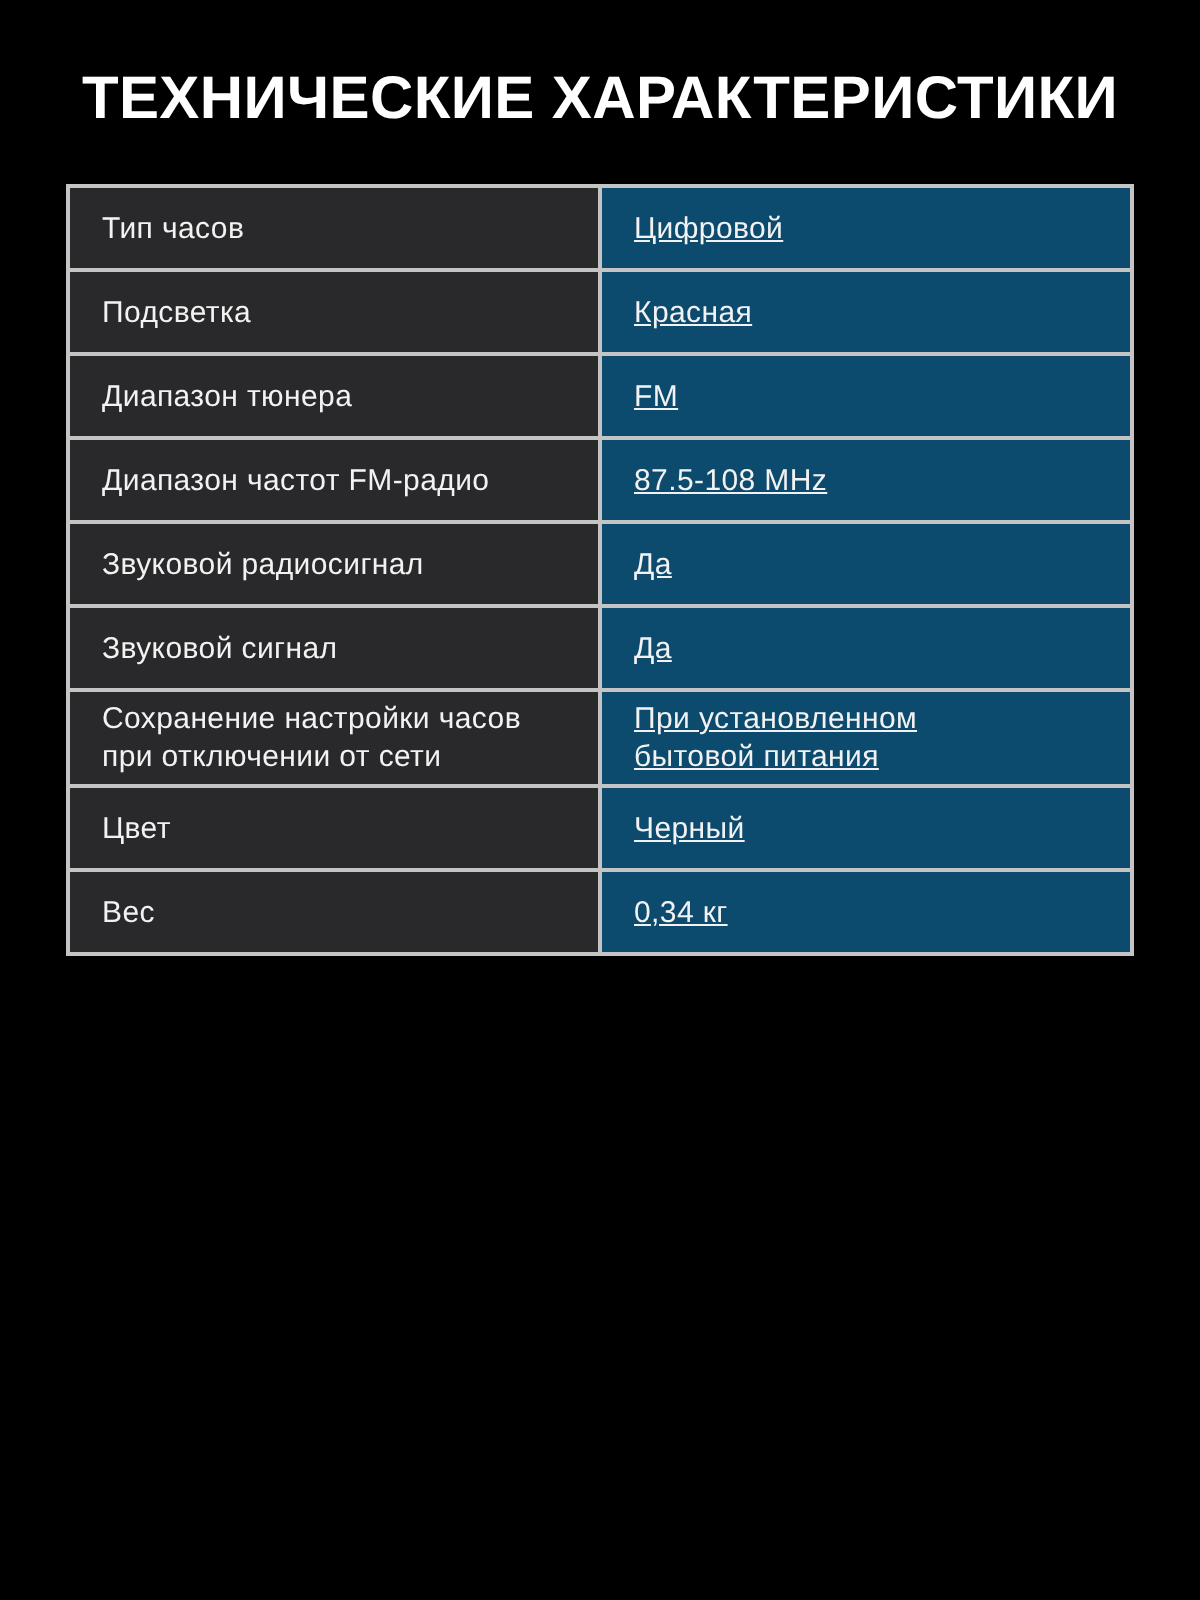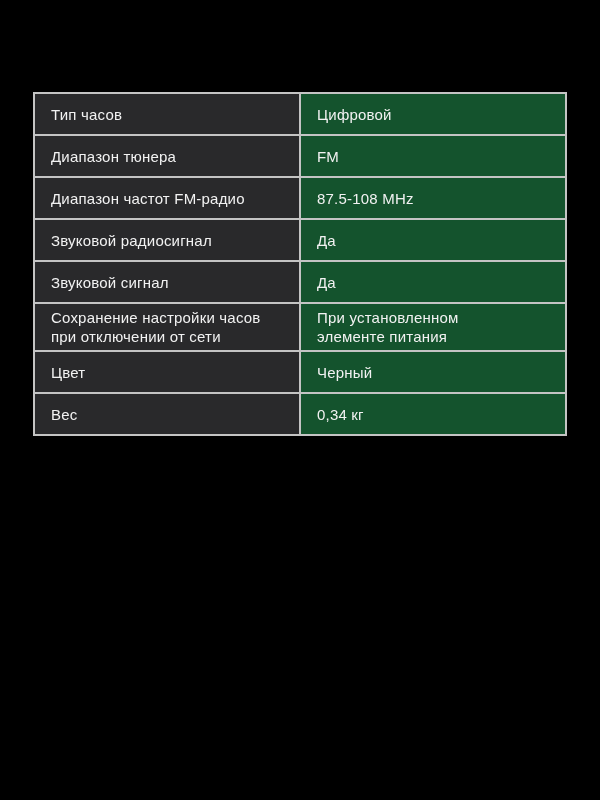--- a/index.html
+++ b/index.html
@@ -48,39 +48,45 @@
     height: 42px;
     vertical-align: middle;
     white-space: pre-line;
     letter-spacing: 0.2px;
   }
   td.spec-label {
     background: #29292b;
     width: 50%;
   }
   td.spec-value {
-    background: #14532d;
+    background: #0c4a6e;
     width: 50%;
+    text-decoration: underline;
   }
 </style>
 </head>
 <body>
 
 <div class="page">
+  <div class="title">ТЕХНИЧЕСКИЕ ХАРАКТЕРИСТИКИ</div>
 
   <div class="table-wrap">
     <table class="specs">
       <tbody>
   <tr>
     <td class="spec-label">Тип часов</td>
     <td class="spec-value">Цифровой</td>
   </tr>
 
 
 
+  <tr>
+    <td class="spec-label">Подсветка</td>
+    <td class="spec-value">Красная</td>
+  </tr>
 
   <tr>
     <td class="spec-label">Диапазон тюнера</td>
     <td class="spec-value">FM</td>
   </tr>
 
   <tr>
     <td class="spec-label">Диапазон частот FM-радио</td>
     <td class="spec-value">87.5-108 MHz</td>
   </tr>
@@ -94,21 +100,21 @@
 
   <tr>
     <td class="spec-label">Звуковой сигнал</td>
     <td class="spec-value">Да</td>
   </tr>
 
   <tr>
     <td class="spec-label">Сохранение настройки часов
 при отключении от сети</td>
     <td class="spec-value">При установленном
-элементе питания</td>
+бытовой питания</td>
   </tr>
 
   <tr>
     <td class="spec-label">Цвет</td>
     <td class="spec-value">Черный</td>
   </tr>
 
   <tr>
     <td class="spec-label">Вес</td>
     <td class="spec-value">0,34 кг</td>

